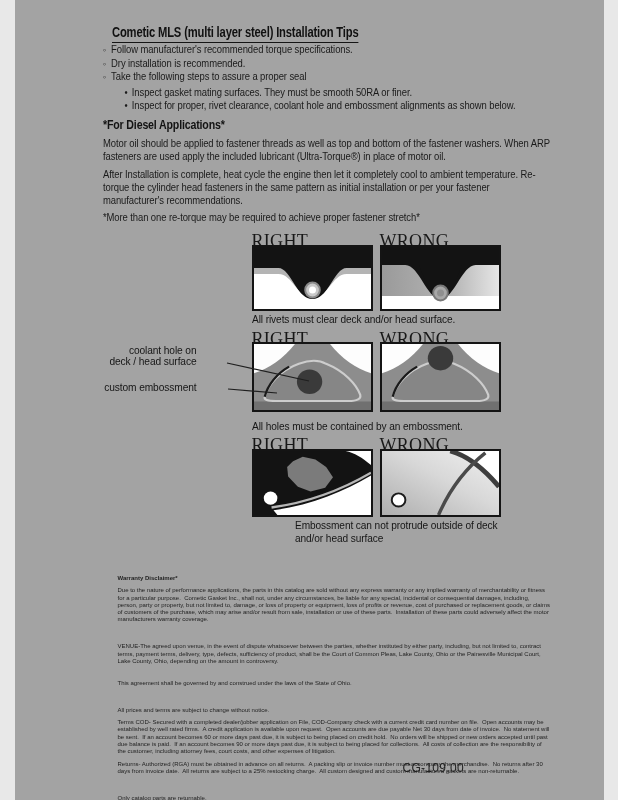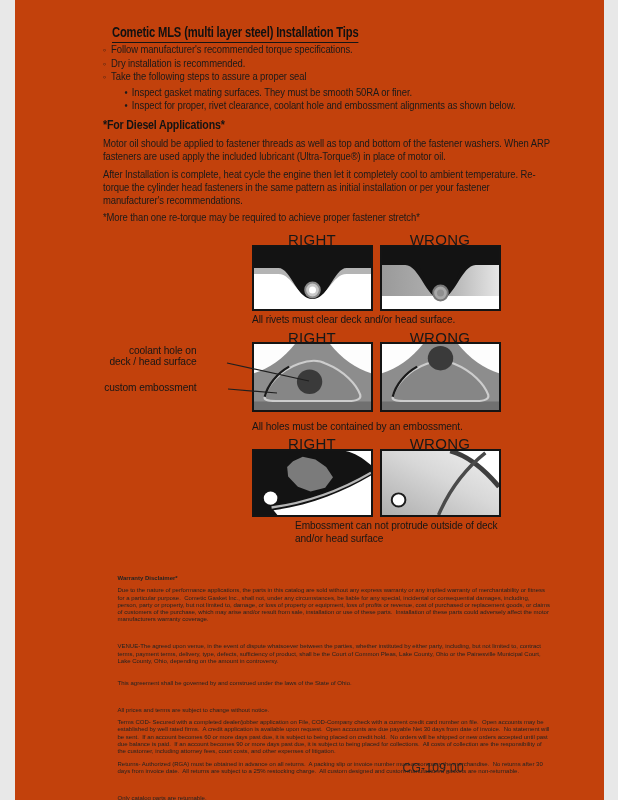--- a/index.html
+++ b/index.html
@@ -1,33 +1,33 @@
 <!DOCTYPE html>
 <html><head>
 <meta charset="utf-8">
 <style>
   html,body{margin:0;padding:0;background:#e8e8e8;}
-  .page{position:relative;width:589px;height:800px;background:#c2410c;overflow:hidden;
+  .page{position:relative;width:589px;height:800px;background:#a3a3a3;overflow:hidden;
         font-family:"Liberation Sans","DejaVu Sans",sans-serif;color:#1a1a1a;margin:0 auto;}
   .abs{position:absolute;}
   .title{left:97px;top:24px;font-size:14px;font-weight:bold;color:#111;
          border-bottom:1.6px solid #151515;padding-bottom:2px;white-space:nowrap;
          letter-spacing:-0.2px;transform:scaleX(0.80);transform-origin:0 0;}
   .bullets{left:88px;top:43px;font-size:10.5px;line-height:13.5px;letter-spacing:-0.1px;
            white-space:nowrap;transform:scaleX(0.90);transform-origin:0 0;}
   .b-row .marker{display:inline-block;width:9px;font-size:9.5px;}
   .sub{margin-left:24px;line-height:12.2px;}
   .sub .marker{width:8px;font-size:10px;}
   .first-sub{margin-top:2px;}
   .diesel-h{left:88px;top:118px;font-size:12.5px;font-weight:bold;letter-spacing:-0.2px;
             white-space:nowrap;transform:scaleX(0.85);transform-origin:0 0;color:#131313;}
   .para{left:88px;font-size:10.5px;line-height:13px;letter-spacing:-0.1px;width:500px;
         transform:scaleX(0.90);transform-origin:0 0;white-space:pre-wrap;}
   .note{white-space:nowrap;width:auto;}
-  .dlabel{width:121px;text-align:center;font-size:15px;letter-spacing:0.3px;color:#181818;}
+  .dlabel{width:121px;text-align:left;font-size:18px;letter-spacing:0.3px;color:#181818;font-family:Liberation Serif, serif;}
   .dbox{width:117px;height:62px;border:2px solid #141414;background:#131313;}
   .dbox svg{display:block;width:100%;height:100%;}
   .dbox2{height:66px;}
   .dbox3{height:64px;}
   .caption{font-size:11px;letter-spacing:-0.1px;white-space:nowrap;
            transform:scaleX(0.92);transform-origin:0 0;color:#161616;line-height:12.5px;}
   .side-label{right:407px;text-align:right;font-size:10.2px;line-height:11px;
               letter-spacing:-0.1px;color:#161616;white-space:nowrap;}
   .leads{left:120px;top:340px;width:185px;height:70px;pointer-events:none;}
   .disc{left:103px;top:575px;width:433px;font-size:6px;line-height:7.3px;color:#232323;}

